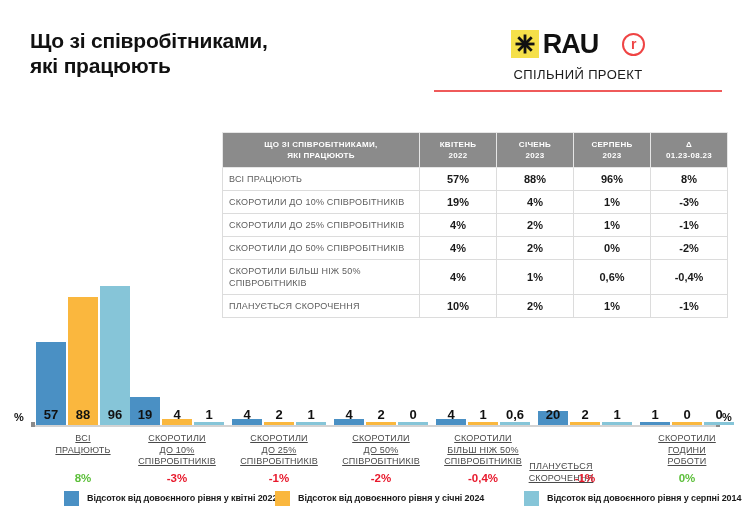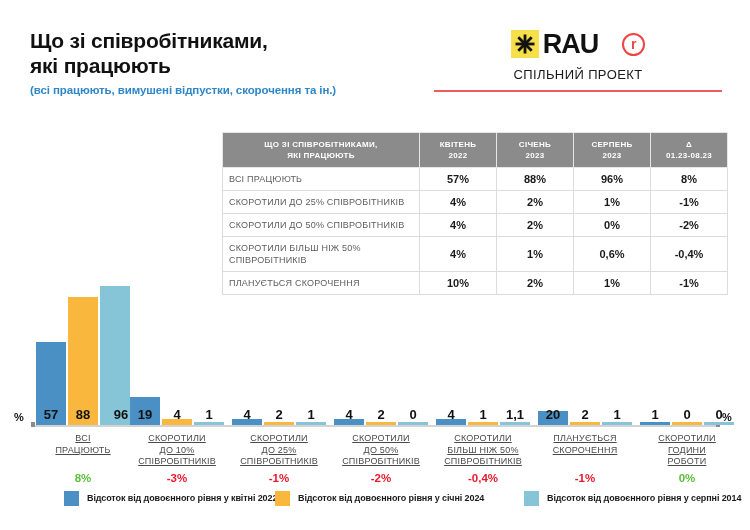--- a/index.html
+++ b/index.html
@@ -227,21 +227,20 @@
   }
 </style>
 </head>
 <body>
 
 <div class="header">
 
   <div class="title-block">
     <div class="title-line">Що зі співробітниками,</div>
     <div class="title-line">які працюють</div>
-    <div class="subtitle">(всі працюють, вимушені відпустки, скорочення та ін.)</div>
   </div>
 
   <div class="brand-block">
     <div class="brand-row">
       <div class="rau-logo">
         <span class="rau-mark">
           <svg width="22" height="22" viewBox="0 0 22 22" aria-hidden="true">
             <g fill="#111111">
               <rect x="9.6" y="1.5" width="2.8" height="19"></rect>
               <rect x="1.5" y="9.6" width="19" height="2.8"></rect>
@@ -290,20 +289,27 @@
     </thead>
     <tbody id="table-body">
         <tr>
           <td>ВСІ ПРАЦЮЮТЬ</td>
           <td class="num">57%</td>
           <td class="num">88%</td>
           <td class="num">96%</td>
           <td class="num">8%</td>
         </tr>
         <tr>
+          <td>СКОРОТИЛИ ДО 10% СПІВРОБІТНИКІВ</td>
+          <td class="num">19%</td>
+          <td class="num">4%</td>
+          <td class="num">1%</td>
+          <td class="num">-3%</td>
+        </tr>
+        <tr>
           <td>СКОРОТИЛИ ДО 25% СПІВРОБІТНИКІВ</td>
           <td class="num">4%</td>
           <td class="num">2%</td>
           <td class="num">1%</td>
           <td class="num">-1%</td>
         </tr>
         <tr>
           <td>СКОРОТИЛИ ДО 50% СПІВРОБІТНИКІВ</td>
           <td class="num">4%</td>
           <td class="num">2%</td>
@@ -333,21 +339,21 @@
   <div class="pct-mark right">%</div>
   <div class="axis-line"></div>
   <div class="axis-cap left"></div>
   <div class="axis-cap right"></div>
   <div id="bars-layer">
       <div class="bar" style="left: 36px; width: 30px; height: 82.65px; background: rgb(74, 144, 196);"></div>
       <div class="bar-value" style="left: 36px; width: 30px;">57</div>
       <div class="bar" style="left: 68px; width: 30px; height: 127.6px; background: rgb(250, 183, 62);"></div>
       <div class="bar-value" style="left: 68px; width: 30px;">88</div>
       <div class="bar" style="left: 100px; width: 30px; height: 139.2px; background: rgb(134, 197, 216);"></div>
-      <div class="bar-value" style="left: 100px; width: 42px;">96</div>
+      <div class="bar-value" style="left: 100px; width: 30px;">96</div>
       <div class="bar" style="left: 130px; width: 30px; height: 27.55px; background: rgb(74, 144, 196);"></div>
       <div class="bar-value" style="left: 130px; width: 30px;">19</div>
       <div class="bar" style="left: 162px; width: 30px; height: 5.8px; background: rgb(250, 183, 62);"></div>
       <div class="bar-value" style="left: 162px; width: 30px;">4</div>
       <div class="bar" style="left: 194px; width: 30px; height: 3px; background: rgb(134, 197, 216);"></div>
       <div class="bar-value" style="left: 194px; width: 30px;">1</div>
       <div class="bar" style="left: 232px; width: 30px; height: 5.8px; background: rgb(74, 144, 196);"></div>
       <div class="bar-value" style="left: 232px; width: 30px;">4</div>
       <div class="bar" style="left: 264px; width: 30px; height: 3px; background: rgb(250, 183, 62);"></div>
       <div class="bar-value" style="left: 264px; width: 30px;">2</div>
@@ -357,21 +363,21 @@
       <div class="bar-value" style="left: 334px; width: 30px;">4</div>
       <div class="bar" style="left: 366px; width: 30px; height: 3px; background: rgb(250, 183, 62);"></div>
       <div class="bar-value" style="left: 366px; width: 30px;">2</div>
       <div class="bar" style="left: 398px; width: 30px; height: 3px; background: rgb(134, 197, 216);"></div>
       <div class="bar-value" style="left: 398px; width: 30px;">0</div>
       <div class="bar" style="left: 436px; width: 30px; height: 5.8px; background: rgb(74, 144, 196);"></div>
       <div class="bar-value" style="left: 436px; width: 30px;">4</div>
       <div class="bar" style="left: 468px; width: 30px; height: 3px; background: rgb(250, 183, 62);"></div>
       <div class="bar-value" style="left: 468px; width: 30px;">1</div>
       <div class="bar" style="left: 500px; width: 30px; height: 3px; background: rgb(134, 197, 216);"></div>
-      <div class="bar-value" style="left: 500px; width: 30px;">1,1</div>
+      <div class="bar-value" style="left: 500px; width: 30px;">0,6</div>
       <div class="bar" style="left: 538px; width: 30px; height: 14.5px; background: rgb(74, 144, 196);"></div>
       <div class="bar-value" style="left: 538px; width: 30px;">20</div>
       <div class="bar" style="left: 570px; width: 30px; height: 3px; background: rgb(250, 183, 62);"></div>
       <div class="bar-value" style="left: 570px; width: 30px;">2</div>
       <div class="bar" style="left: 602px; width: 30px; height: 3px; background: rgb(134, 197, 216);"></div>
       <div class="bar-value" style="left: 602px; width: 30px;">1</div>
       <div class="bar" style="left: 640px; width: 30px; height: 3px; background: rgb(74, 144, 196);"></div>
       <div class="bar-value" style="left: 640px; width: 30px;">1</div>
       <div class="bar" style="left: 672px; width: 30px; height: 3px; background: rgb(250, 183, 62);"></div>
       <div class="bar-value" style="left: 672px; width: 30px;">0</div>
@@ -396,21 +402,21 @@
       <div class="group-label" style="left: 326px; width: 110px;">
         <div>СКОРОТИЛИ</div>
         <div>ДО 50%</div>
         <div>СПІВРОБІТНИКІВ</div>
       </div>
       <div class="group-label" style="left: 428px; width: 110px;">
         <div>СКОРОТИЛИ</div>
         <div>БІЛЬШ НІЖ 50%</div>
         <div>СПІВРОБІТНИКІВ</div>
       </div>
-      <div class="group-label" style="left: 530px; width: 110px;">
+      <div class="group-label" style="left: 506px; width: 110px; margin-top: 28px;">
         <div>ПЛАНУЄТЬСЯ</div>
         <div>СКОРОЧЕННЯ</div>
       </div>
       <div class="group-label" style="left: 632px; width: 110px;">
         <div>СКОРОТИЛИ</div>
         <div>ГОДИНИ</div>
         <div>РОБОТИ</div>
       </div>
     </div>
   <div id="deltas-layer">

